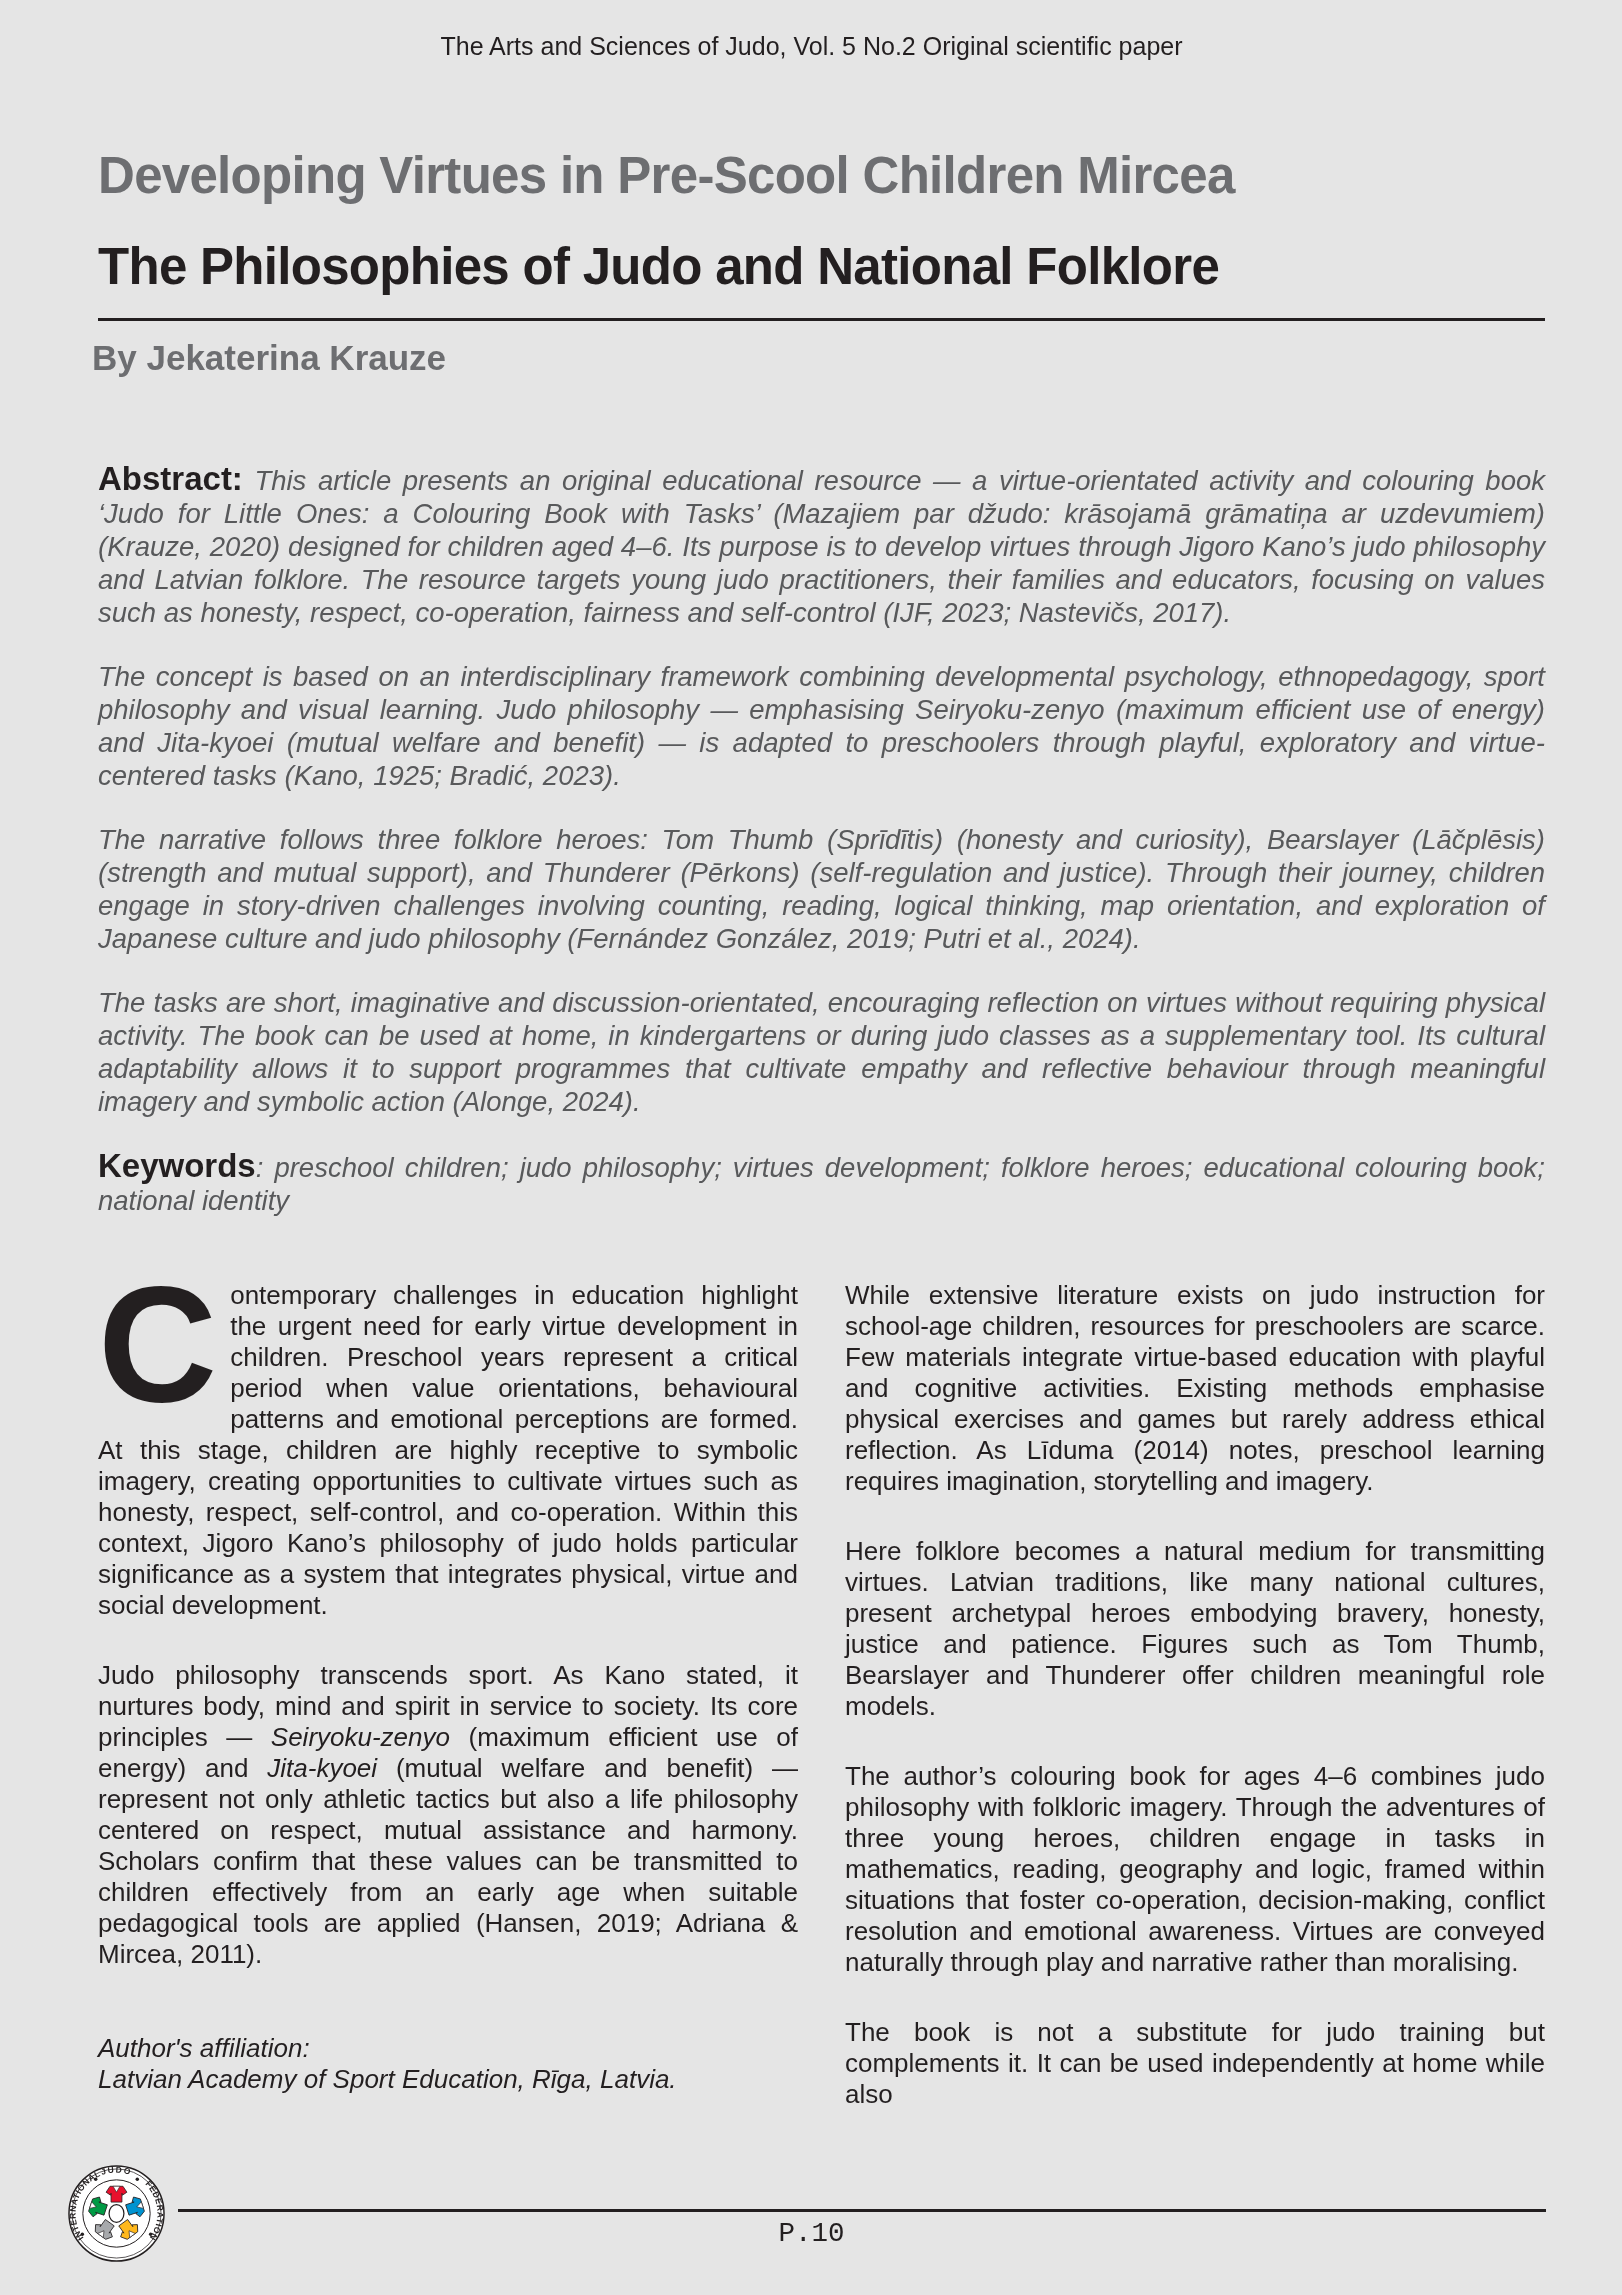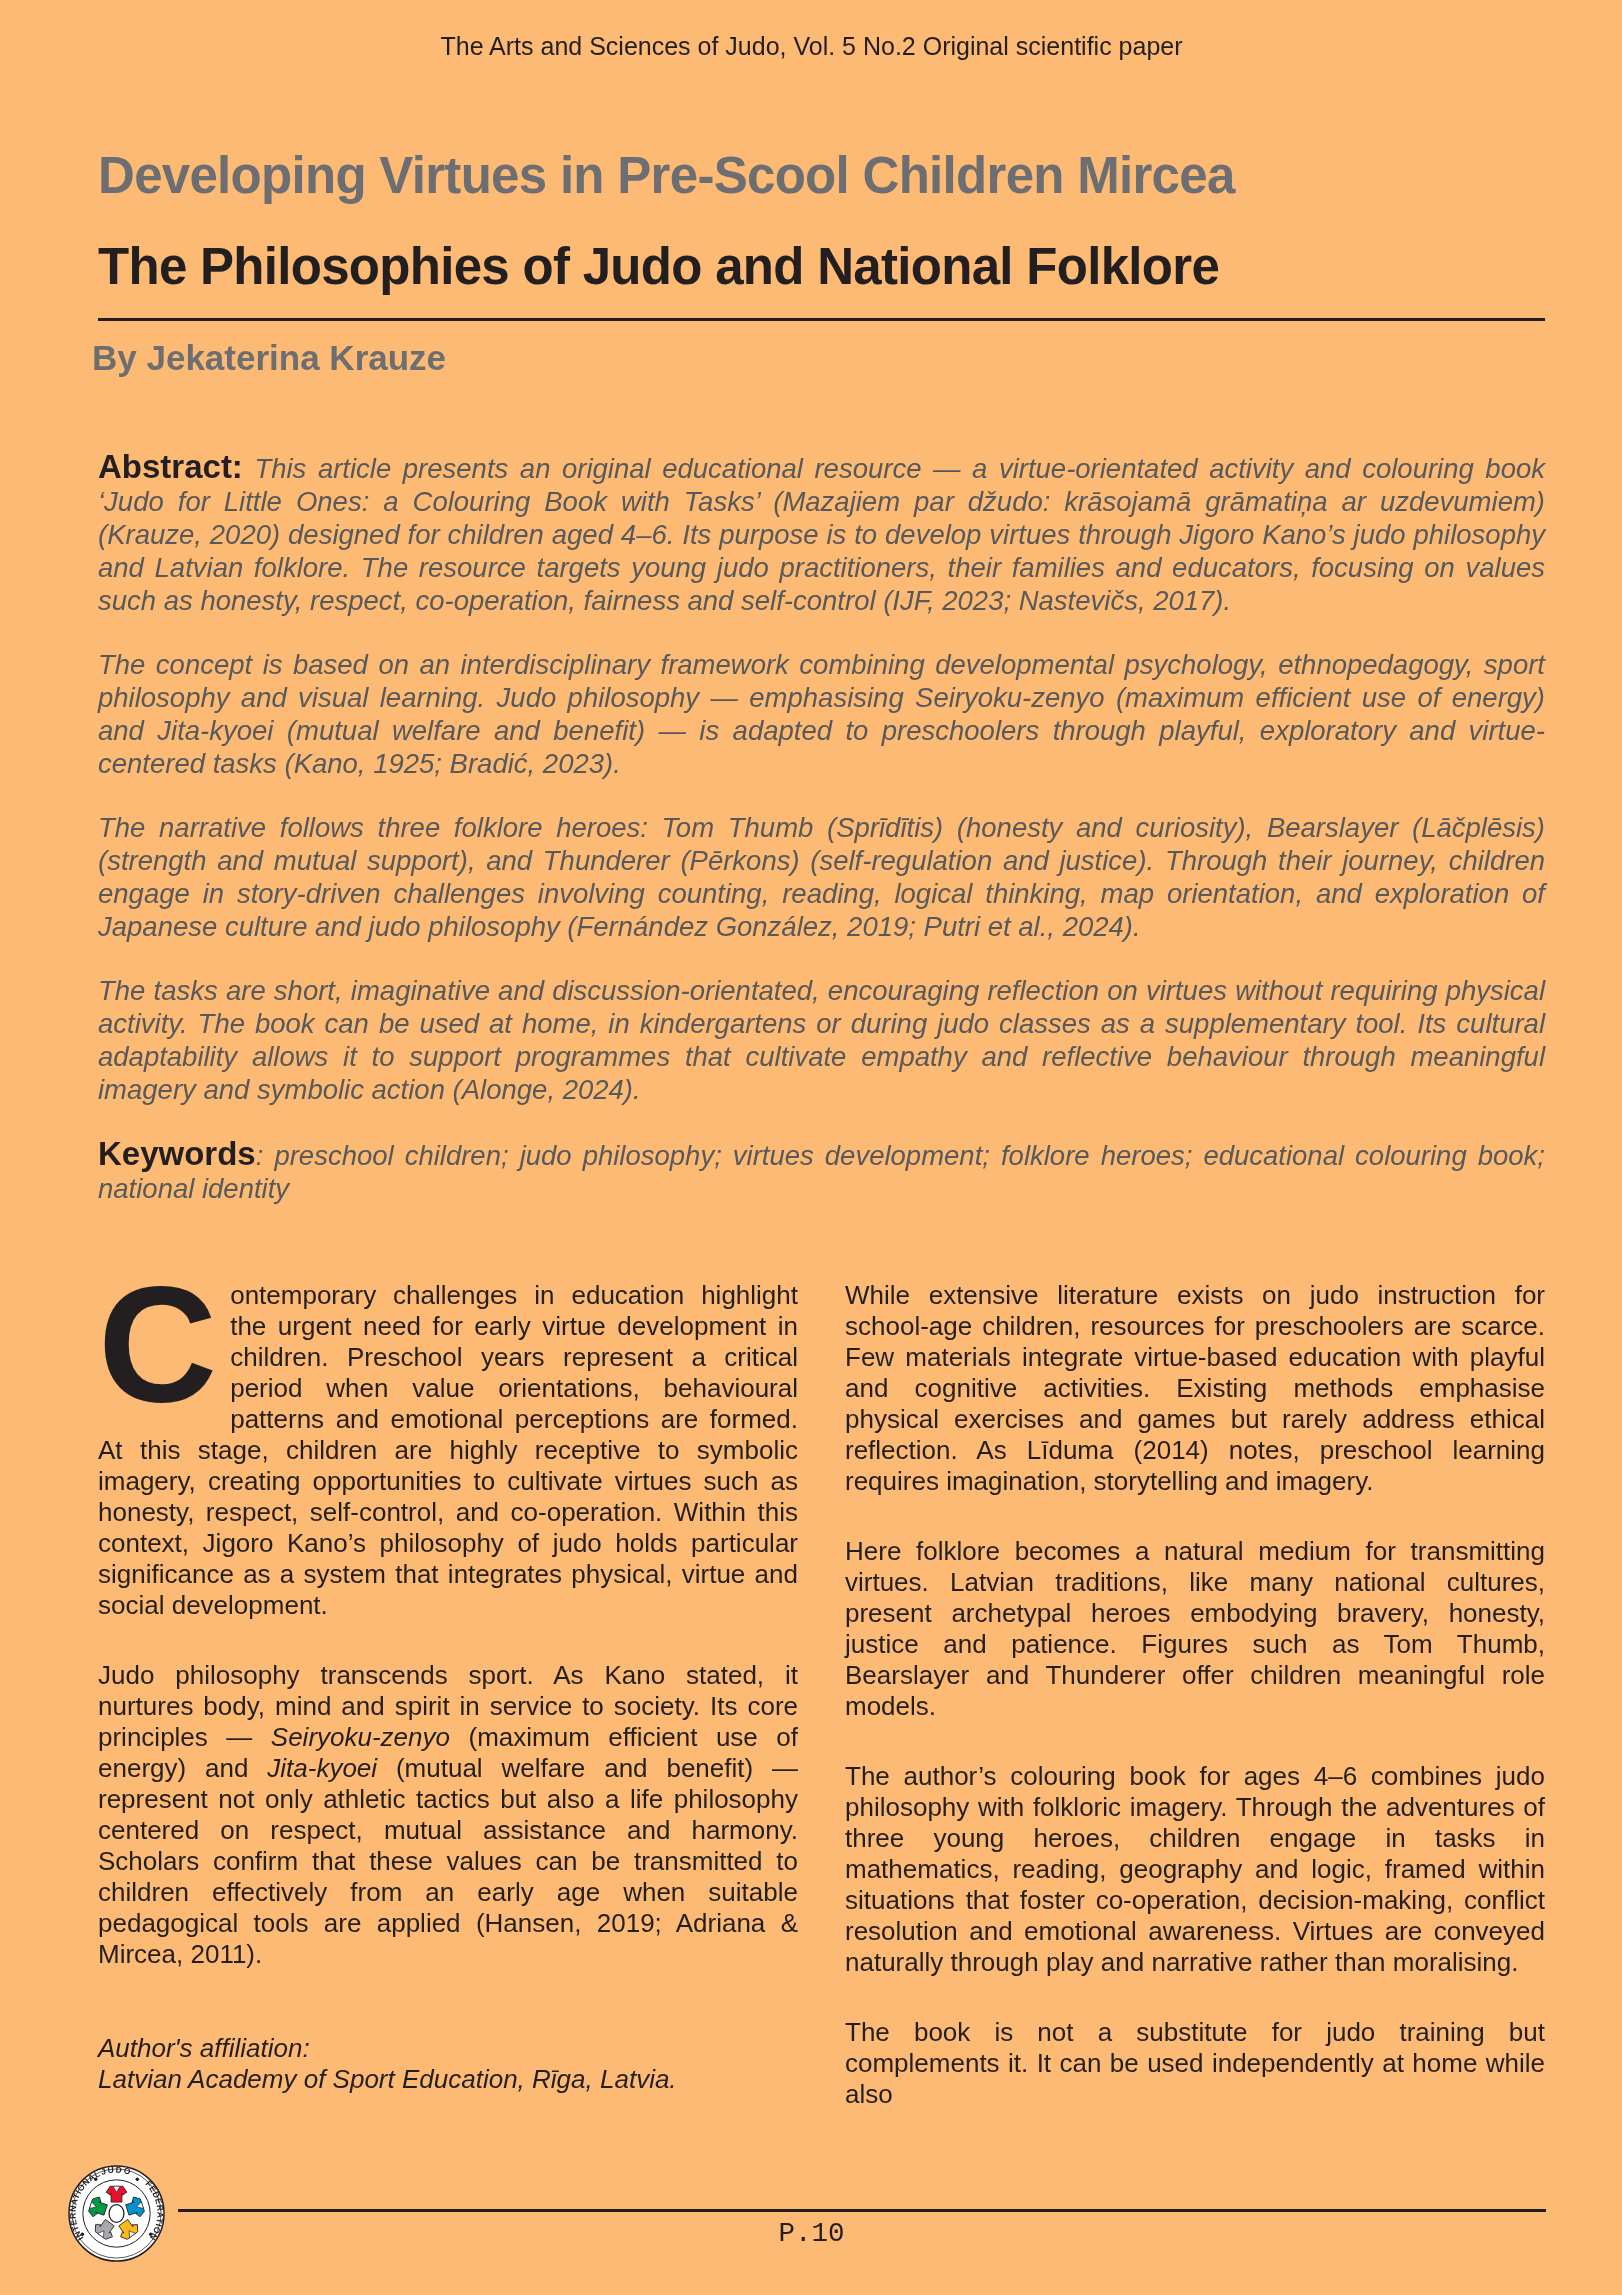--- a/index.html
+++ b/index.html
@@ -1,40 +1,40 @@
 <!DOCTYPE html>
 <html style="font-size:10.5px"><head>
 <meta charset="utf-8">
 <style>
   html,body { margin:0; padding:0; background:#ffffff; }
   #page {
     position:relative;
     width:1623px;
     height:2295px;
-    background:#fdba74;
+    background:#e5e5e5;
     font-family:"Liberation Sans","DejaVu Sans",sans-serif;
     color:#231f20;
     overflow:hidden;
   }
   .journal-header {
     position:absolute; top:31px; left:0; width:100%;
     text-align:center; font-size:25px; line-height:1.2; color:#231f20;
   }
   .title-block { position:absolute; left:98px; top:149px; width:1447px; font-weight:bold; }
   .title-l1 { font-size:51px; line-height:1.05; color:#6d6e71; letter-spacing:-0.7px; }
   .title-l2 { font-size:51px; line-height:1.05; color:#231f20; letter-spacing:-0.7px; margin-top:37px; }
   .title-rule { position:absolute; left:98px; top:318px; width:1447px; height:3.3px; background:#231f20; }
   .byline { position:absolute; left:92px; top:338px; font-size:35px; font-weight:bold; color:#6d6e71; }
 
   .abstract-block {
     position:absolute; left:98px; top:450px; width:1447px;
     font-size:27.5px; line-height:33px; color:#58595b;
     font-style:italic; text-align:justify;
   }
-  .abstract-block p { margin:0 0 31px 0; }
+  .abstract-block p { margin:12px 0 31px 0; }
   .ab-label { font-style:normal; font-weight:bold; font-size:33px; color:#231f20; }
   .kw-label  { font-style:normal; font-weight:bold; font-size:33px; color:#231f20; }
   .keywords-par { margin-top:29px; }
 
   .columns {
     position:absolute; left:98px; top:1280px; width:1447px;
     display:flex; gap:47px;
     font-size:26px; line-height:31px; color:#231f20; text-align:justify;
   }
   .col { width:700px; }

